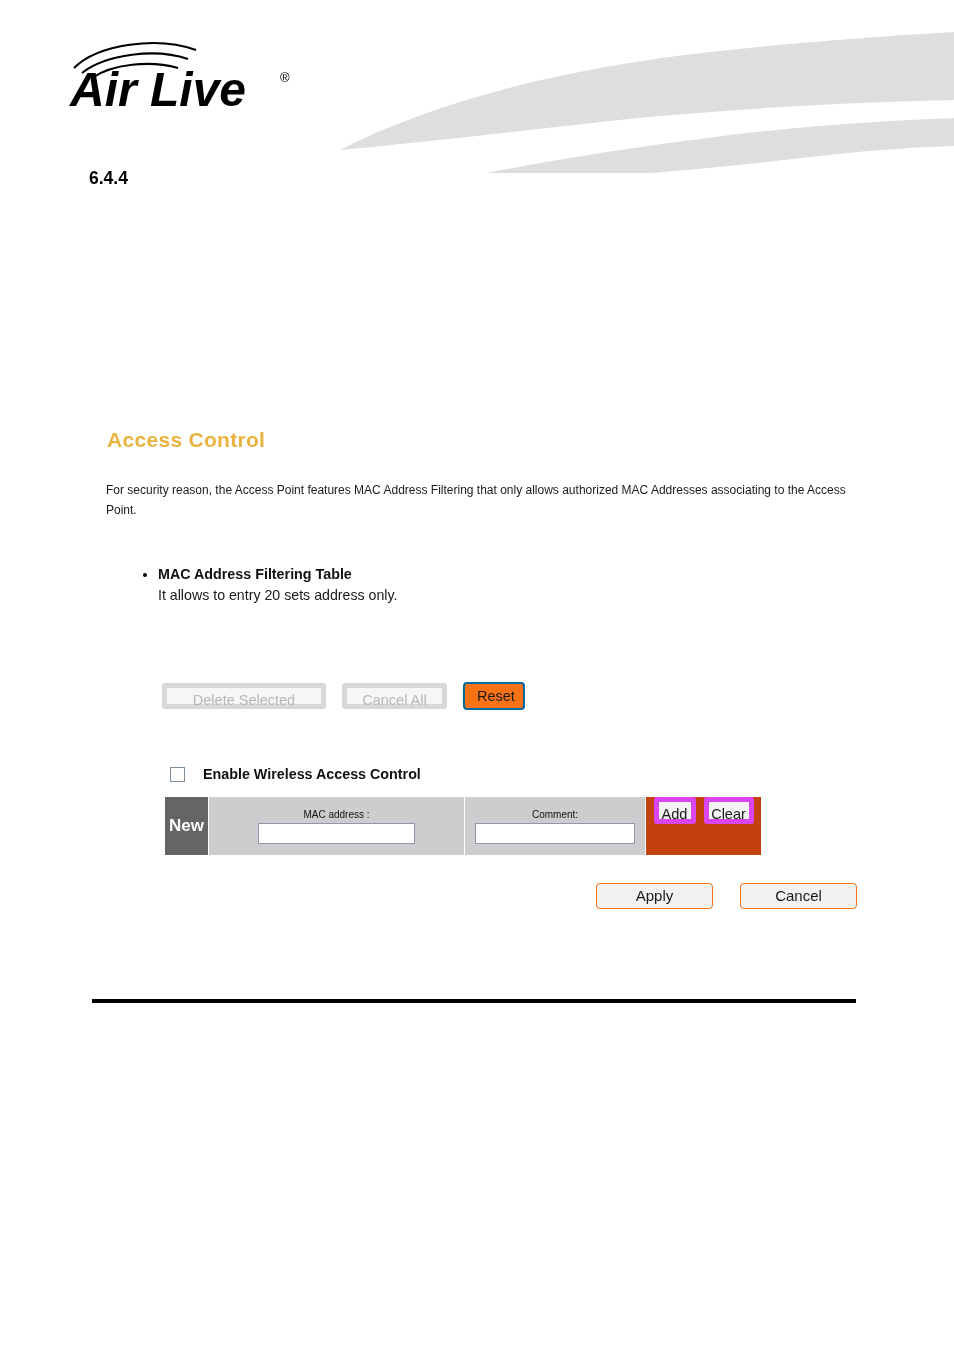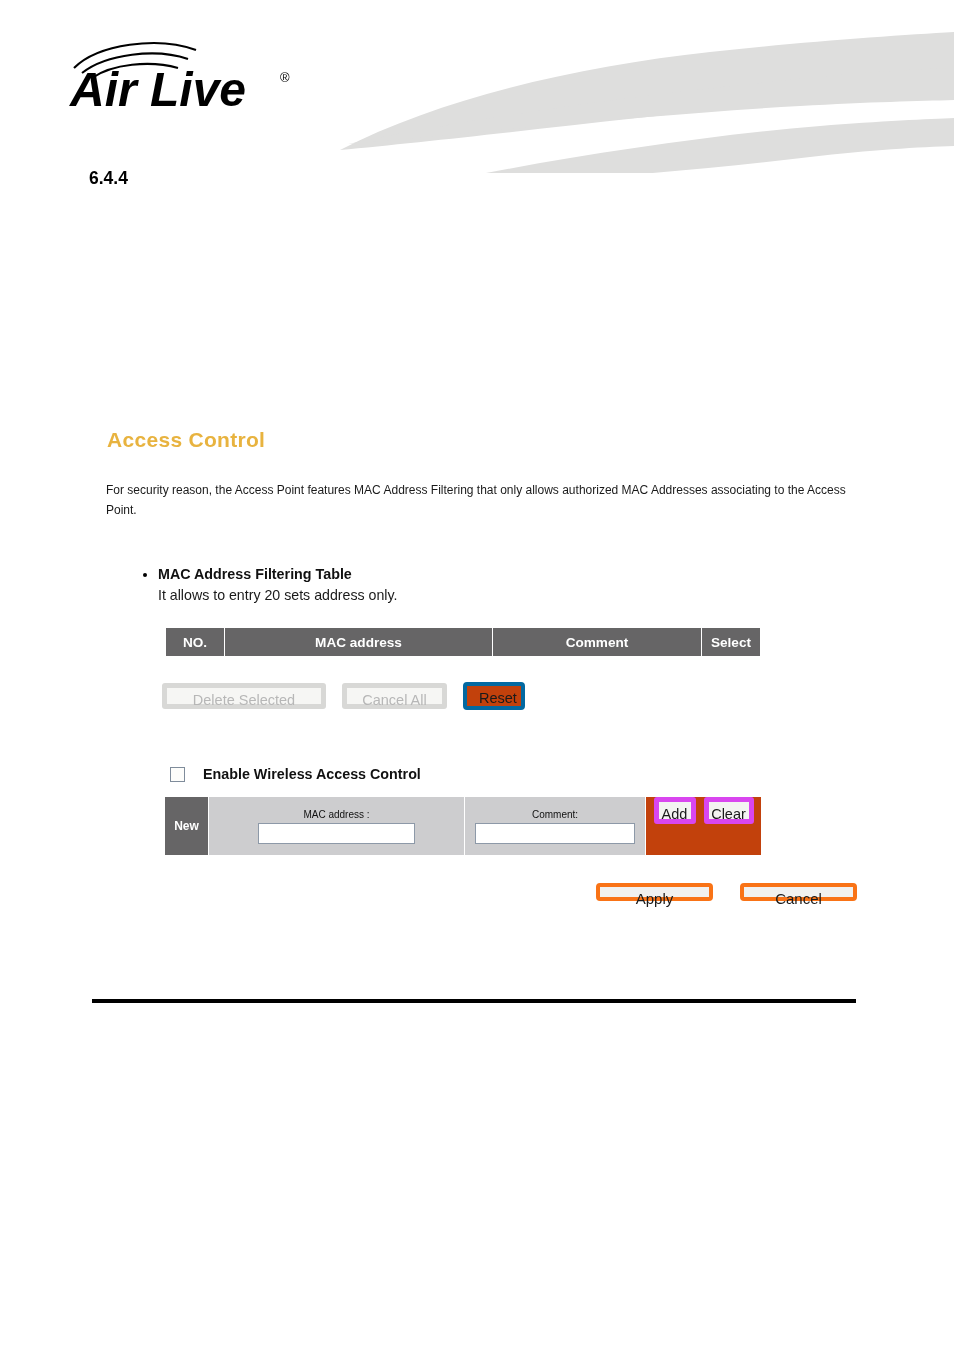--- a/index.html
+++ b/index.html
@@ -134,22 +134,22 @@
     box-sizing: border-box;
     text-align: center;
     white-space: nowrap;
   }
   .btn.disabled {
     color: #b7b7b7;
     border-color: #d8d8d6;
     background: #f6f6f4;
   }
   .btn.strong {
-    border: 4px solid #0369a1;
-    background: #c2410c;
+    border: 2px solid #0369a1;
+    background: #f97316;
     border-radius: 4px;
   }
   #btn-delete-selected { width: 164px; }
   #btn-delete-all      { width: 105px; }
   #btn-reset           { width: 62px; height: 28px; line-height: 24px; }
 
   
   #enable-acl-row {
     position: absolute;
     left: 170px; top: 766px;
@@ -176,21 +176,21 @@
     left: 165px; top: 797px;
     width: 596px; height: 58px;
     display: flex;
     align-items: stretch;
     background: #ffffff;
   }
   #new-entry-label {
     width: 43px;
     background: #666566;
     color: #ffffff;
-    font-size: 12px;
+    font-size: 17px;
     font-weight: bold;
     display: flex;
     align-items: center;
     justify-content: center;
   }
   .entry-cell {
     background: #cdcdcf;
     display: flex;
     flex-direction: column;
     align-items: center;
@@ -227,22 +227,22 @@
   #btn-clear { width: 50px; height: 27px; line-height: 25px; padding: 0; }
 
   
   #form-actions {
     position: absolute;
     left: 596px; top: 883px;
     display: flex;
     gap: 27px;
   }
   #btn-apply, #btn-cancel {
-    width: 117px; height: 18px; line-height: 24px;
-    border: 4px solid #f97316;
+    width: 117px; height: 26px; line-height: 24px;
+    border: 1px solid #f97316;
     border-radius: 4px;
     background: #f1f1ef;
     font-size: 15px;
   }
 
   
   #footer-rule {
     position: absolute;
     left: 92px; top: 999px;
     width: 764px; height: 4px;
@@ -283,31 +283,20 @@
 
   <div id="filter-table-block">
     <ul>
       <li>
         <div class="block-heading">MAC Address Filtering Table</div>
         <div class="block-subtext">It allows to entry 20 sets address only.</div>
       </li>
     </ul>
   </div>
 
-  <table id="mac-filter-table">
-    <thead>
-      <tr>
-        <th class="col-no">NO.</th>
-        <th class="col-mac">MAC address</th>
-        <th class="col-comm">Comment</th>
-        <th class="col-select">Select</th>
-      </tr>
-    </thead>
-    <tbody></tbody>
-  </table>
 
   <div id="table-actions">
     <div id="btn-delete-selected" class="btn disabled">Delete Selected</div>
     <div id="btn-delete-all" class="btn disabled">Cancel All</div>
     <div id="btn-reset" class="btn strong">Reset</div>
   </div>
 
   <div id="enable-acl-row">
     <span id="enable-acl-checkbox"></span>
     <span id="enable-acl-label">Enable Wireless Access Control</span>

